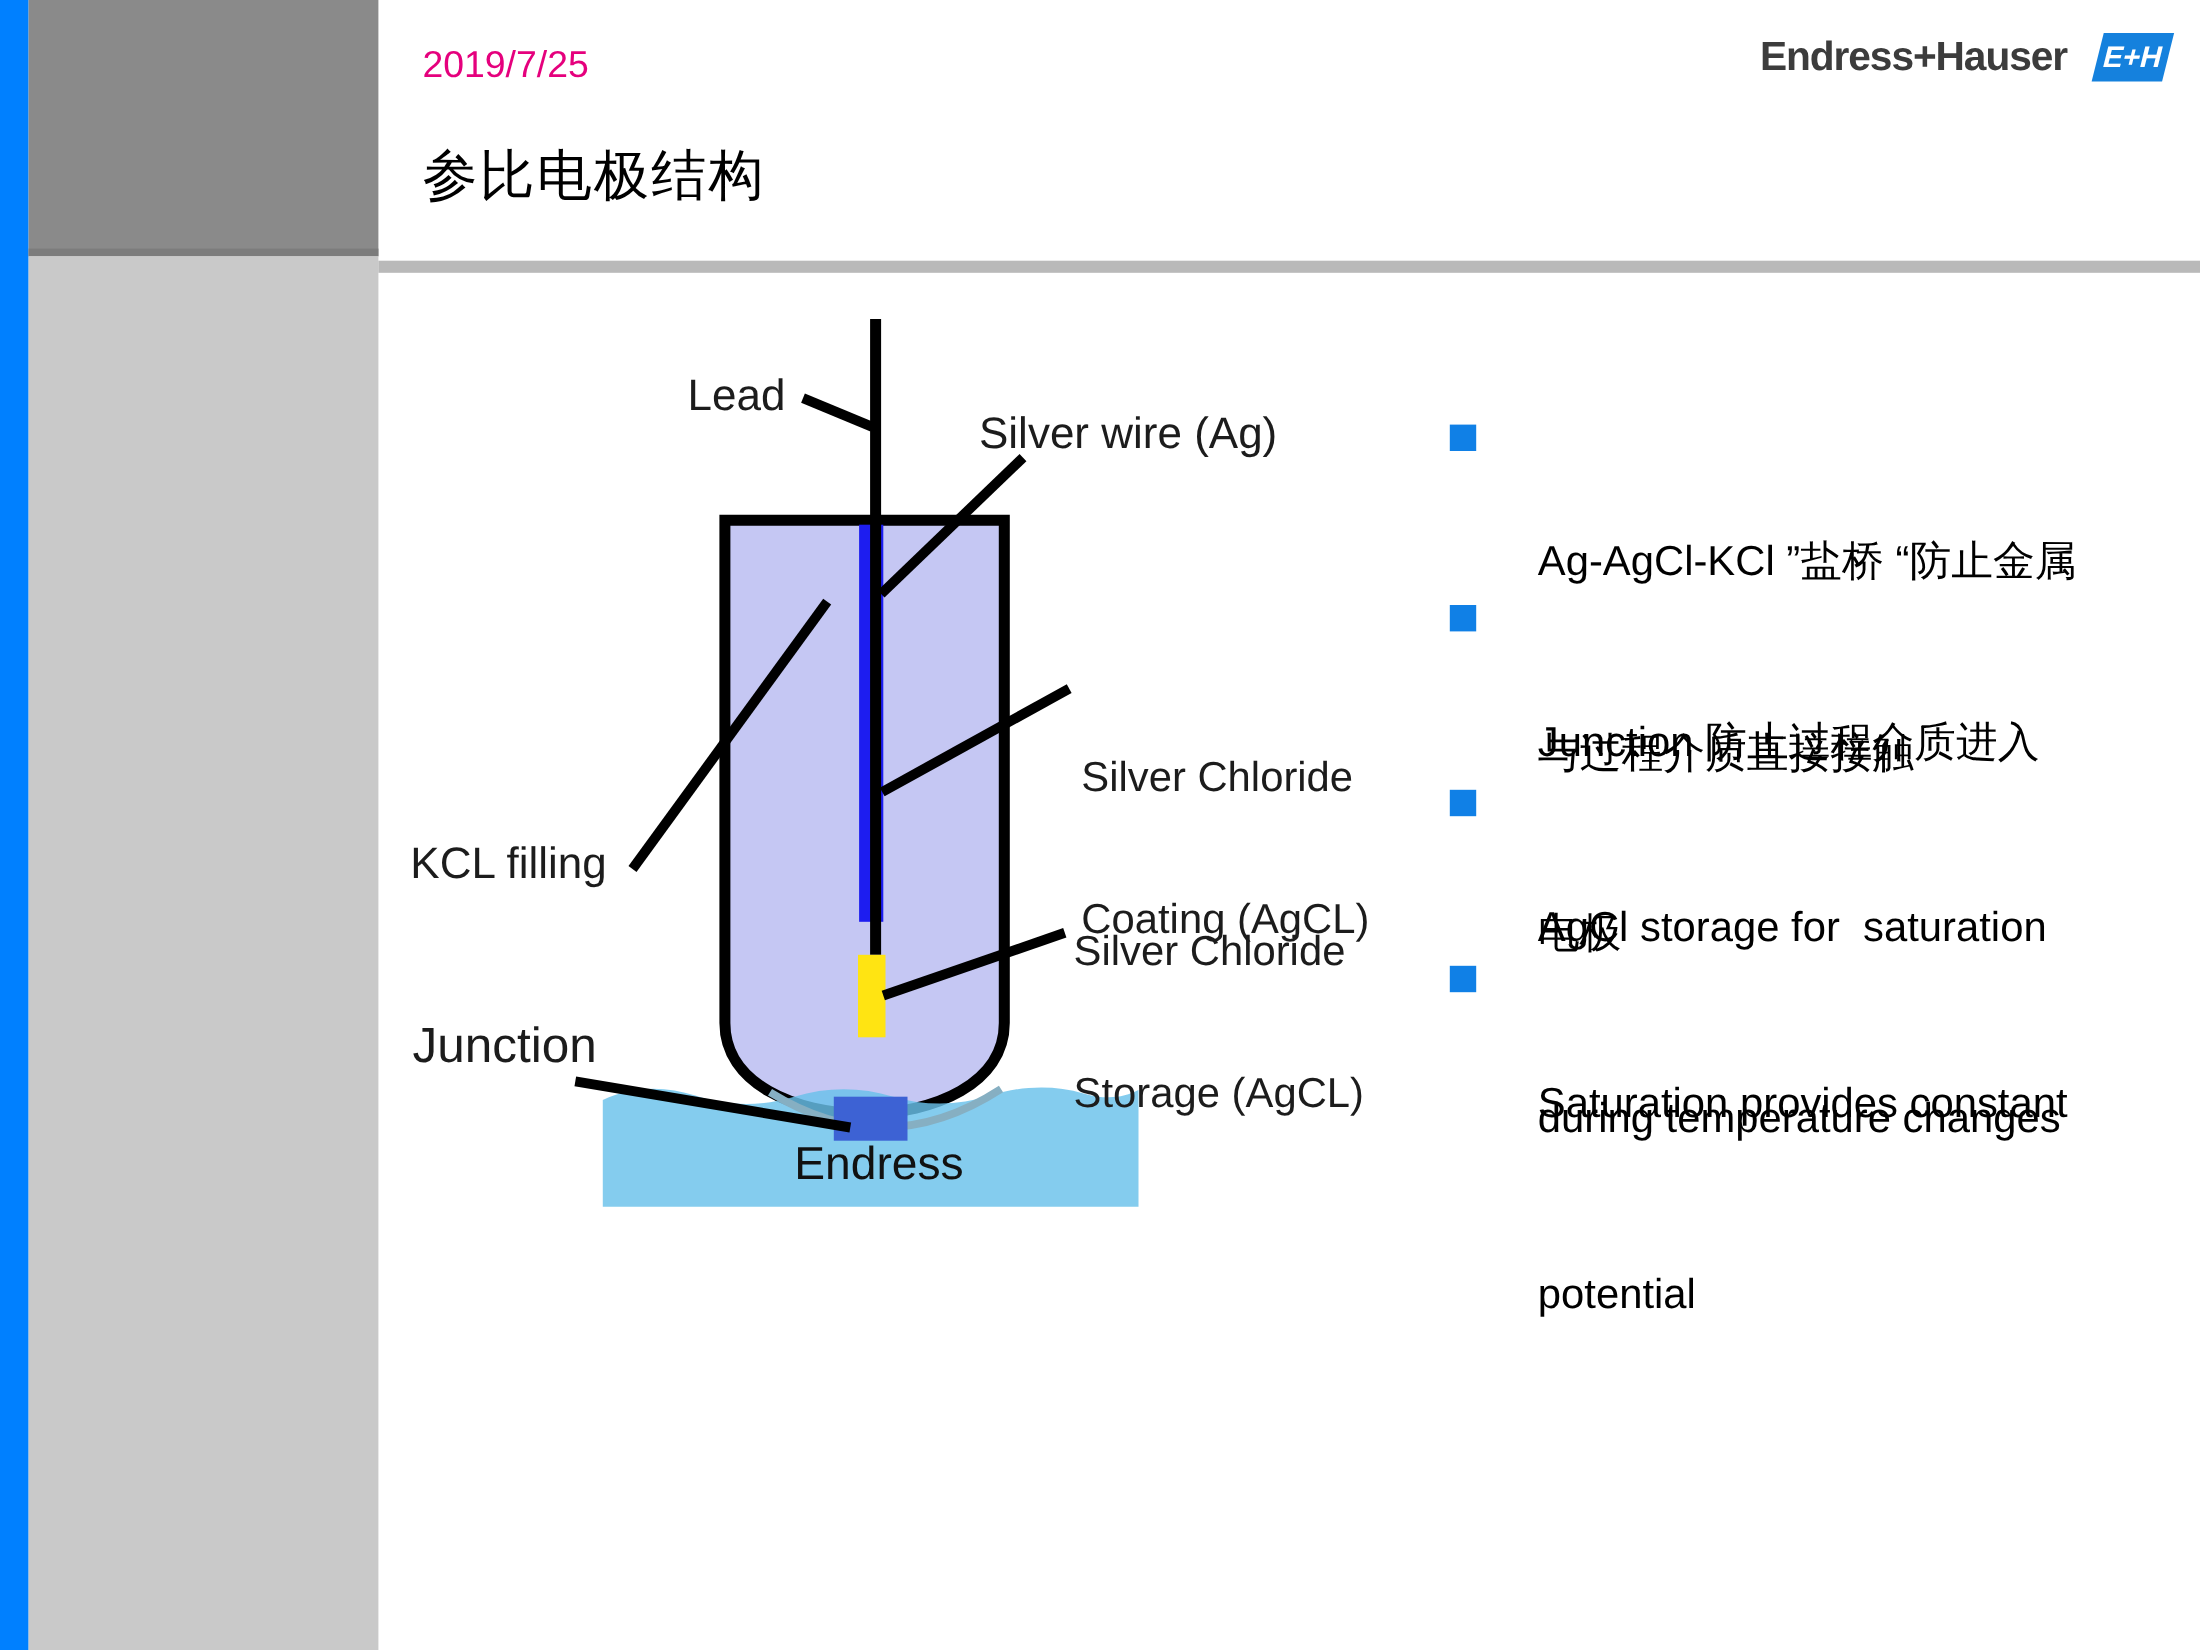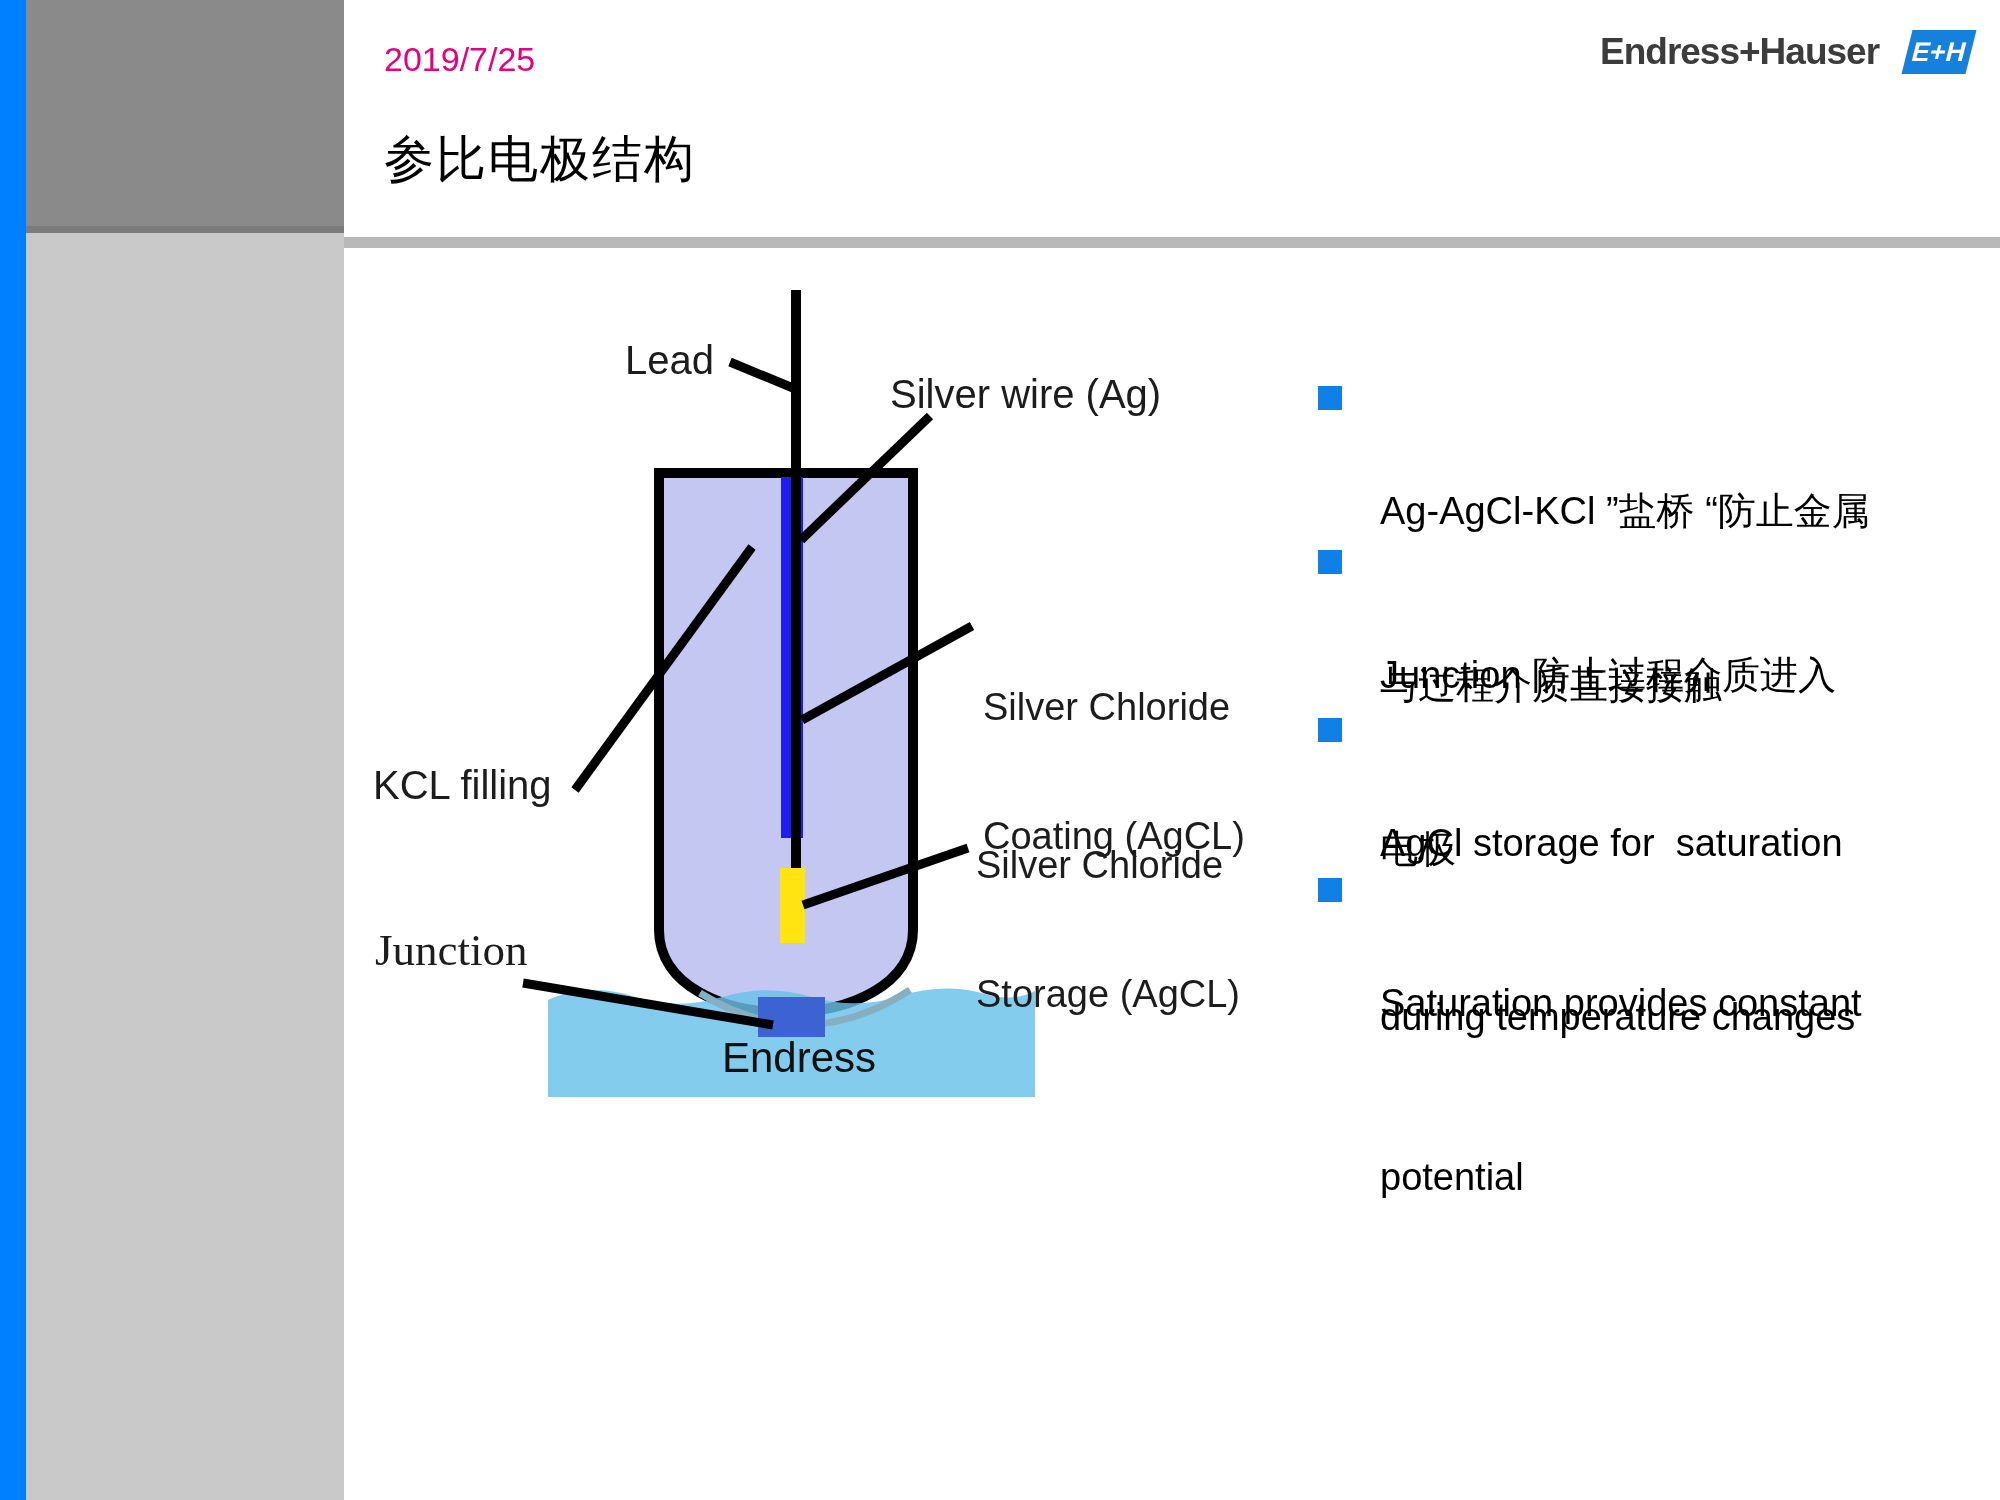--- a/index.html
+++ b/index.html
@@ -16,26 +16,26 @@
   .logo-mark{width:64px;height:44px;background:#1581dd;transform:skewX(-14deg);
              display:flex;align-items:center;justify-content:center;}
   .logo-mark span{color:#ffffff;font-weight:bold;font-size:27px;}
   .diagram-svg{position:absolute;left:0;top:0;width:2000px;height:1500px;}
   .dlabel{position:absolute;color:#1c1c1c;font-size:40px;line-height:44px;white-space:pre;}
   .lbl-lead{left:625px;top:338px;}
   .lbl-silver-wire{left:890px;top:372px;}
   .lbl-coating{left:983px;top:600px;font-size:38px;line-height:43px;}
   .lbl-storage{left:976px;top:758px;font-size:38px;line-height:43px;}
   .lbl-kcl{left:373px;top:763px;text-align:right;}
-  .lbl-junction{left:375px;top:928px;font-size:45px;font-family:Liberation Serif, serif;}
+  .lbl-junction{left:375px;top:928px;font-size:45px;}
   .lbl-process{left:722px;top:1036px;font-size:42px;color:#111111;}
   .bullet{position:absolute;left:1318px;width:672px;display:flex;align-items:flex-start;}
   .b1{top:366px;} .b2{top:530px;} .b3{top:698px;} .b4{top:858px;}
   .bsq{width:24px;height:24px;background:#1080e6;margin-top:20px;flex:none;}
-  .btext{margin-left:38px;font-size:38px;line-height:58px;color:#000000;white-space:pre-wrap;}
+  .btext{margin-left:56px;font-size:38px;line-height:58px;color:#000000;white-space:pre-wrap;}
 </style>
 </head>
 <body>
 
 <div class="slide">
 
   <div class="accent-bar" style="background: rgb(0, 128, 255);"></div>
   <div class="block-dark"></div>
   <div class="block-light"></div>
   <div class="divider"></div>

